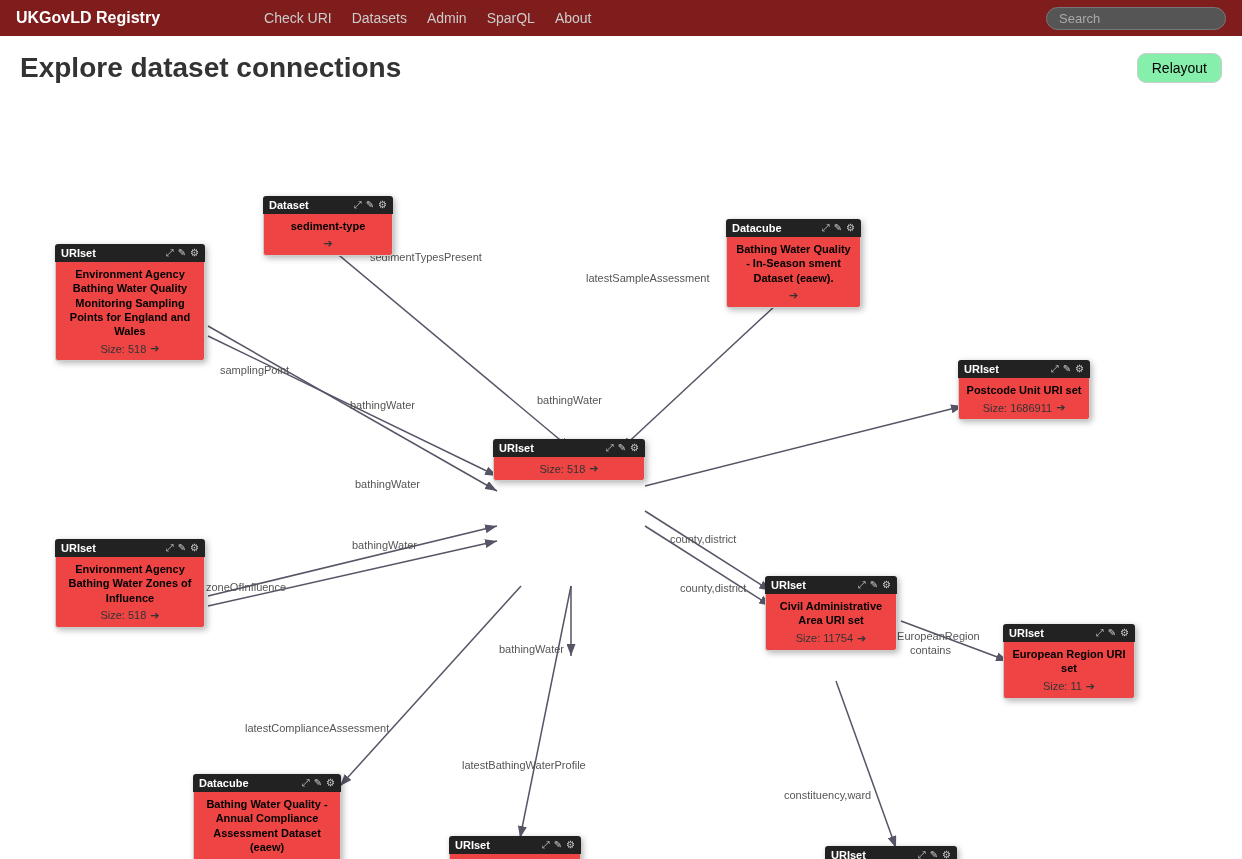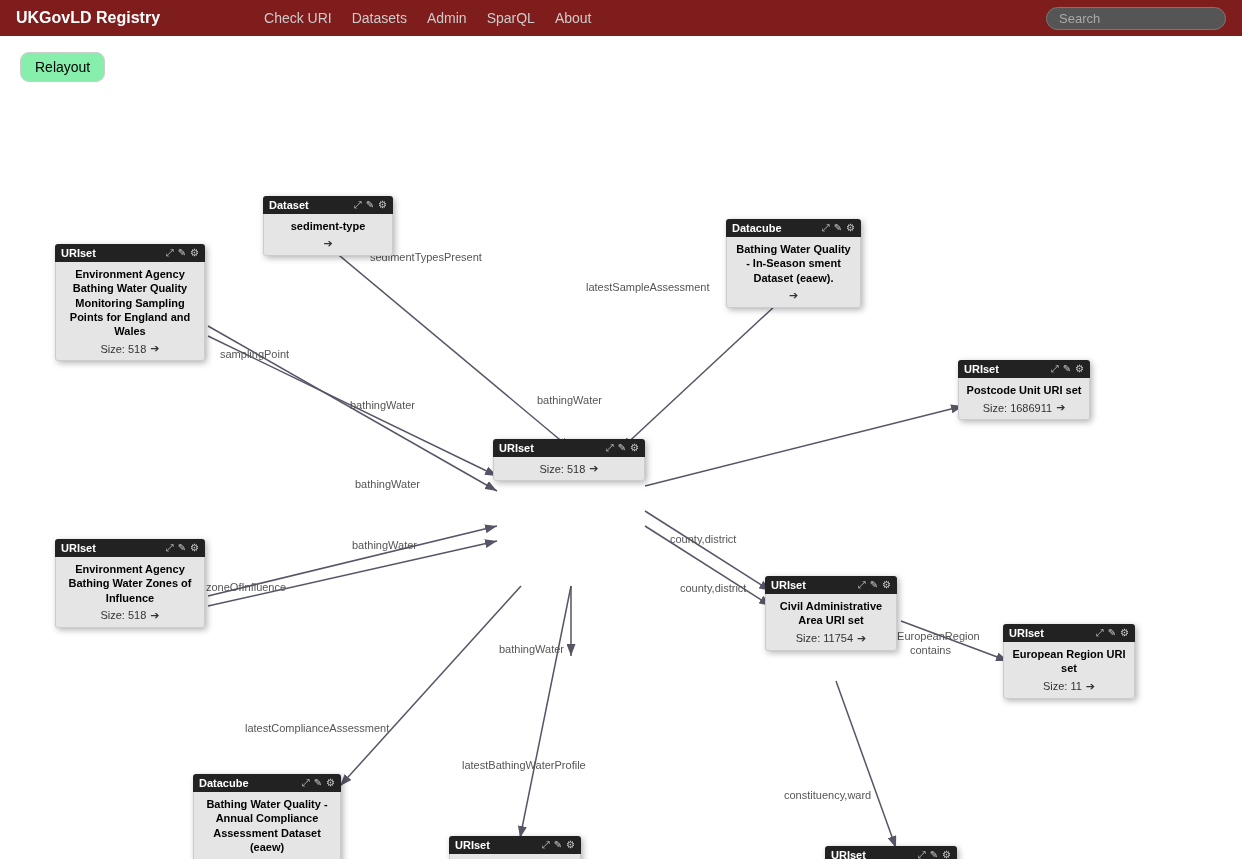--- a/index.html
+++ b/index.html
@@ -107,21 +107,21 @@
       font-weight: bold;
       font-size: 11px;
     }
     .node-icons {
       display: flex;
       gap: 4px;
       font-size: 10px;
       color: #ccc;
     }
     .node-body {
-      background: #e5e5e5;
+      background: #ef4444;
       padding: 5px 7px;
       border: 1px solid #ccc;
       border-top: none;
       border-radius: 0 0 3px 3px;
       text-align: center;
     }
     .node-name {
       font-weight: bold;
       font-size: 11px;
       line-height: 1.3;
@@ -174,20 +174,21 @@
     <a class="navbar-link">About</a>
   </div>
   <div class="navbar-search">
     <input type="text" placeholder="Search" style="">
   </div>
 </nav>
 
 <div class="page-container">
 
   <div class="page-header">
+    <h1 class="page-title">Explore dataset connections</h1>
     <button class="relayout-btn">Relayout</button>
   </div>
 
   <div class="graph-canvas">
 
     <svg class="edges-svg">
       <defs>
         <marker id="arrowhead" markerWidth="8" markerHeight="6" refX="8" refY="3" orient="auto">
           <polygon points="0 0, 8 3, 0 6" fill="#556"></polygon>
         </marker>
@@ -216,22 +217,22 @@
       <line x1="571" y1="490" x2="571" y2="560"></line>
 
       <line x1="901" y1="525" x2="1008" y2="565"></line>
 
       <line x1="836" y1="585" x2="896" y2="752"></line>
 
       <line x1="645" y1="415" x2="771" y2="495"></line>
     </svg>
 
     <span class="edge-label" style="left:370px;top:155px">sedimentTypesPresent</span>
-    <span class="edge-label" style="left:586px;top:185px">latestSampleAssessment</span>
-    <span class="edge-label" style="left:220px;top:252px">samplingPoint</span>
+    <span class="edge-label" style="left:586px;top:176px">latestSampleAssessment</span>
+    <span class="edge-label" style="left:220px;top:268px">samplingPoint</span>
     <span class="edge-label" style="left:350px;top:303px">bathingWater</span>
     <span class="edge-label" style="left:537px;top:298px">bathingWater</span>
     <span class="edge-label" style="left:206px;top:485px">zoneOfInfluence</span>
     <span class="edge-label" style="left:355px;top:382px">bathingWater</span>
     <span class="edge-label" style="left:352px;top:443px">bathingWater</span>
     <span class="edge-label" style="left:499px;top:547px">bathingWater</span>
     <span class="edge-label" style="left:670px;top:437px">county,district</span>
     <span class="edge-label" style="left:680px;top:486px">county,district</span>
     <span class="edge-label" style="left:880px;top:534px">isInEuropeanRegion</span>
     <span class="edge-label" style="left:910px;top:548px">contains</span>

